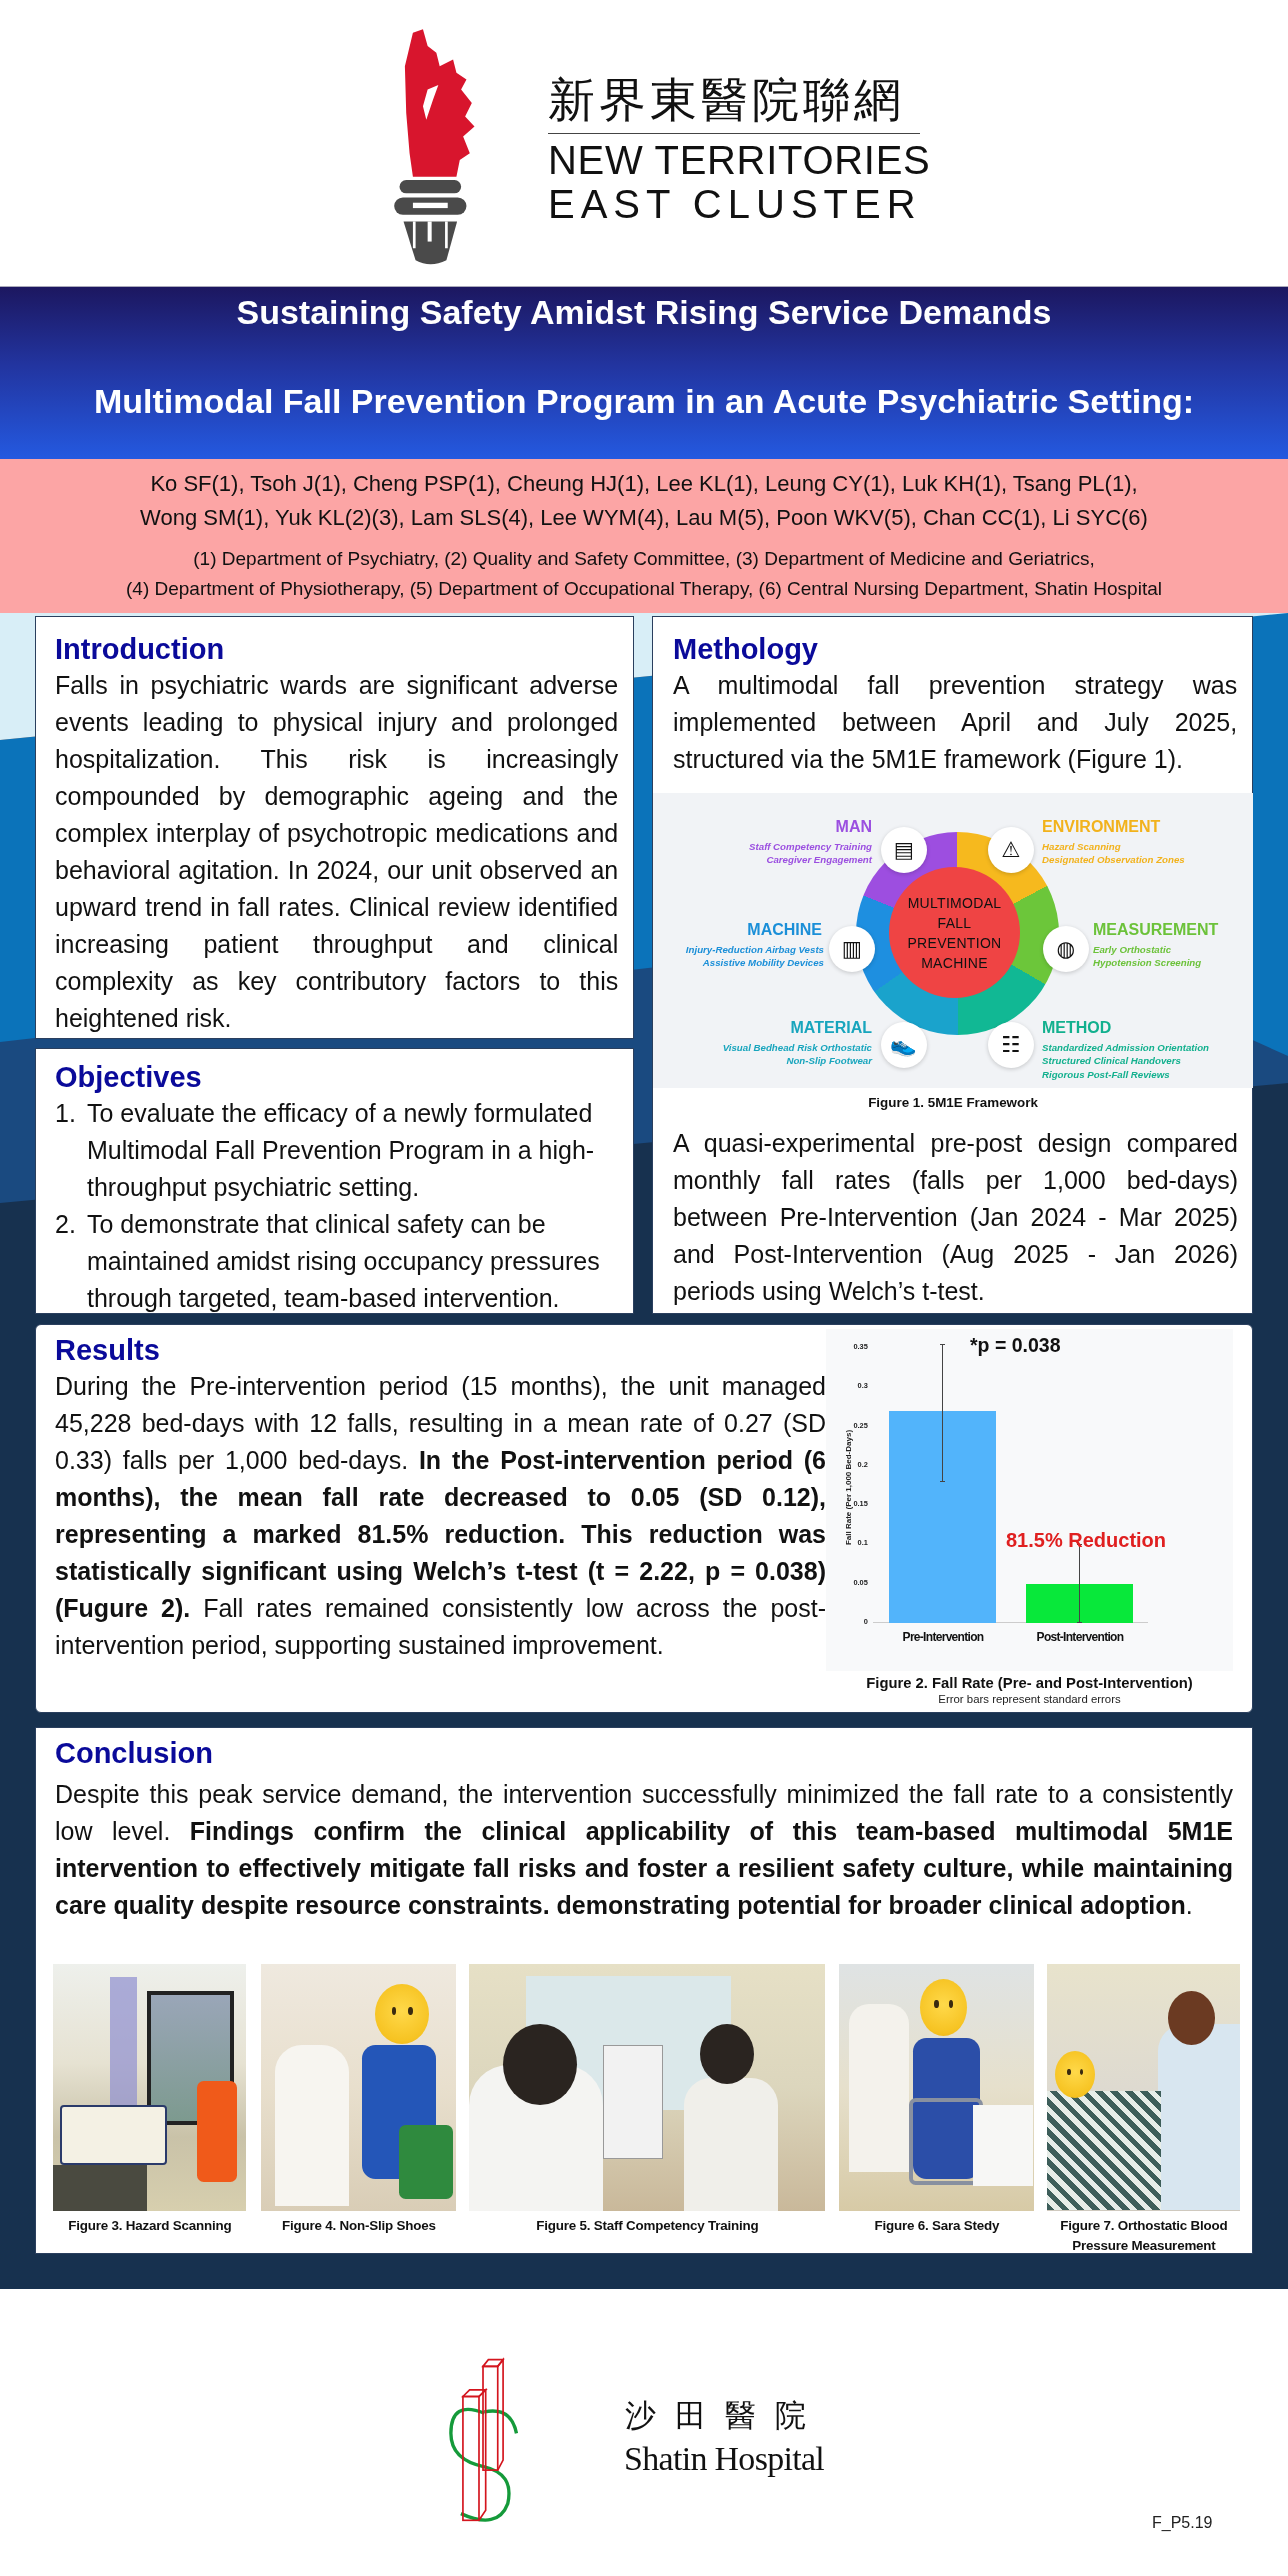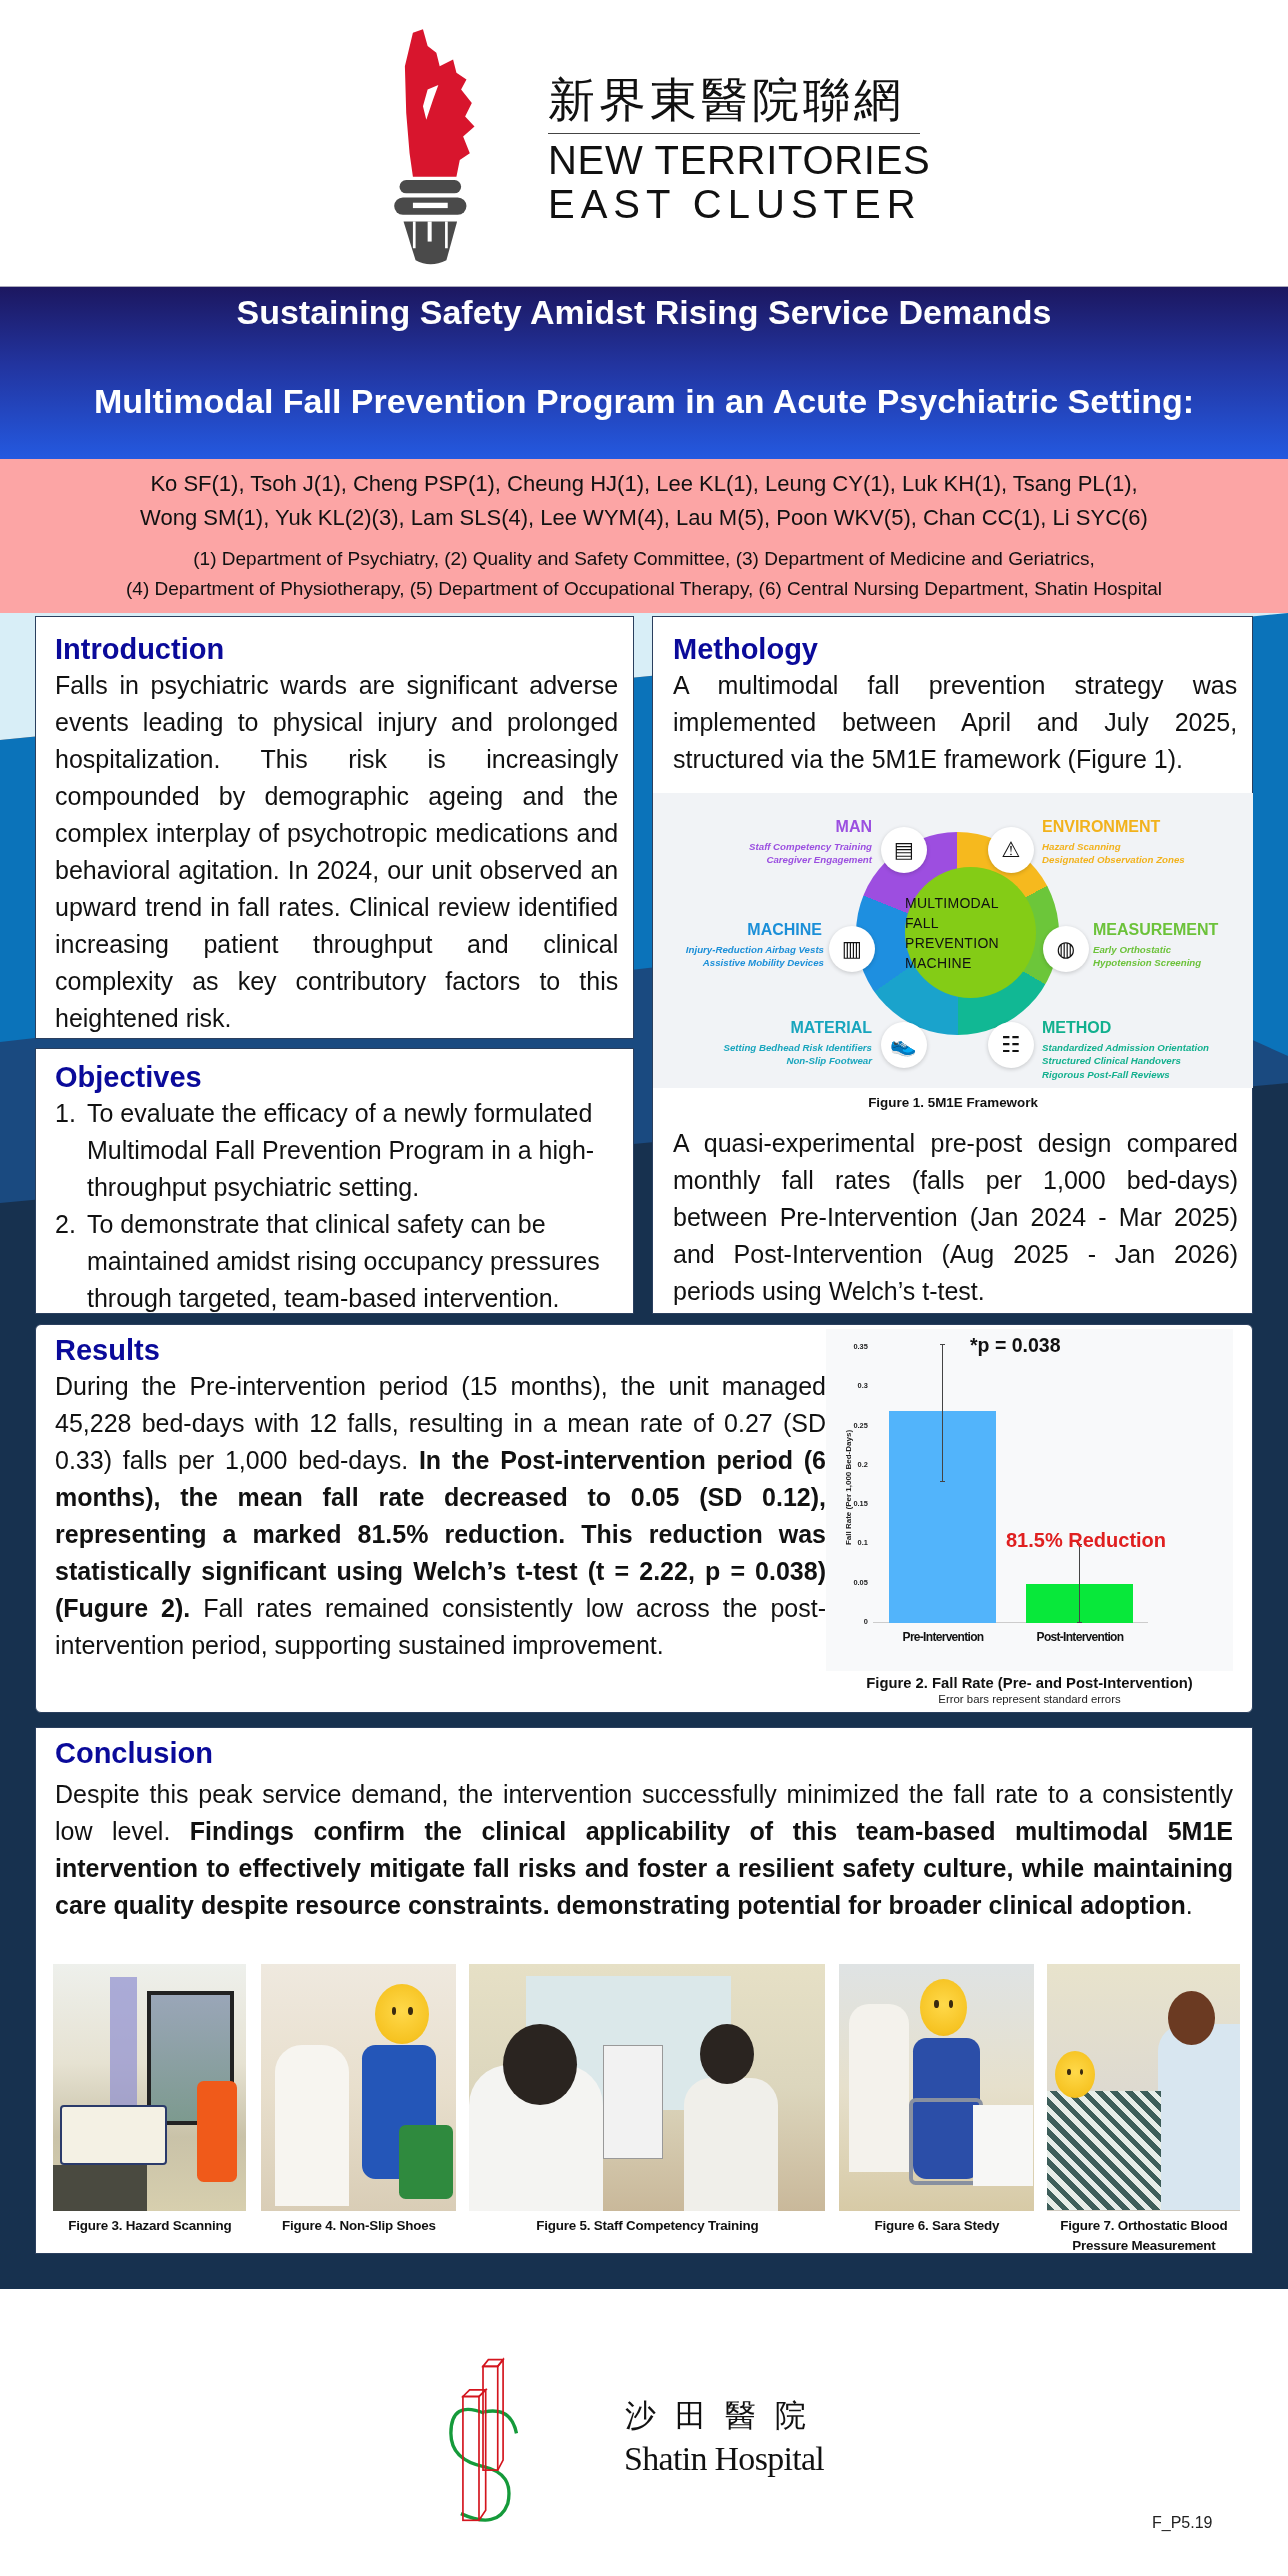--- a/index.html
+++ b/index.html
@@ -52,22 +52,22 @@
   .card-conc  { left: 35px; top: 1727px; width: 1218px; height: 527px; padding: 8px 19px 0 19px; }
 
   .obj-list { list-style: none; font-size: 25px; line-height: 37px; color: #111; }
   .obj-list li { position: relative; padding-left: 32px; }
   .obj-list li .num { position: absolute; left: 0; top: 0; }
 
   
   .fw-figure { position: absolute; left: 0; top: 176px; width: 600px; height: 295px; background: #f1f3f6; overflow: hidden; }
   .fw-wheel { position: absolute; left: 203px; top: 39px; width: 203px; height: 203px; border-radius: 50%;
     background: conic-gradient(#f6b91e 0deg 62deg, #6cc63a 62deg 120deg, #11b894 120deg 180deg, #1aa3cc 180deg 235deg, #1e8fe0 235deg 292deg, #9d4ee0 292deg 360deg); }
-  .fw-hole { position: absolute; left: 252px; top: 74px; width: 131px; height: 131px; border-radius: 50%; background: #84cc16;
-    display: flex; flex-direction: column; justify-content: center; }
+  .fw-hole { position: absolute; left: 236px; top: 74px; width: 131px; height: 131px; border-radius: 50%; background: #ef4444;
+    display: flex; flex-direction: column; justify-content: center; align-items: center; }
   .fw-hole span { font-size: 14px; line-height: 20px; font-weight: normal; color: #111; letter-spacing: 0.3px; }
   .fw-icon { position: absolute; width: 46px; height: 46px; border-radius: 50%; background: #fff; box-shadow: 0 1.3px 4px rgba(0,0,0,0.18);
     display: flex; align-items: center; justify-content: center; font-size: 21.5px; color: #111; }
   .fw-label { position: absolute; font-weight: bold; font-size: 16px; line-height: 19px; }
   .fw-sub { position: absolute; font-style: italic; font-weight: bold; font-size: 9.7px; line-height: 13.4px; }
   .fw-caption { position: absolute; left: 0; top: 478px; width: 600px; text-align: center; font-size: 13.4px; font-weight: bold; color: #111; }
   .meth-text2 { position: absolute; left: 20px; top: 508px; width: 565px; }
 
   
   .res-text { position: absolute; left: 19px; top: 8px; width: 771px; }
@@ -202,21 +202,21 @@
     <div class="fw-icon" style="left:390px;top:133px;">◍</div>
     <div class="fw-label" style="left:440px;top:127px;color:#6cc23a;">MEASUREMENT</div>
     <div class="fw-sub" style="left:440px;top:150px;color:#6cc23a;">
       <div>Early Orthostatic</div>
       <div>Hypotension Screening</div>
     </div>
 
     <div class="fw-icon" style="left:228px;top:229px;">👟</div>
     <div class="fw-label" style="right:381px;top:225px;color:#18a5bd;">MATERIAL</div>
     <div class="fw-sub" style="right:381px;top:248px;text-align:right;color:#18a5bd;">
-      <div>Setting Bedhead Risk Identifiers</div>
+      <div>Visual Bedhead Risk Orthostatic</div>
       <div>Non-Slip Footwear</div>
     </div>
 
     <div class="fw-icon" style="left:335px;top:229px;">☷</div>
     <div class="fw-label" style="left:389px;top:225px;color:#12b08e;">METHOD</div>
     <div class="fw-sub" style="left:389px;top:248px;color:#12b08e;">
       <div>Standardized Admission Orientation</div>
       <div>Structured Clinical Handovers</div>
       <div>Rigorous Post-Fall Reviews</div>
     </div>

